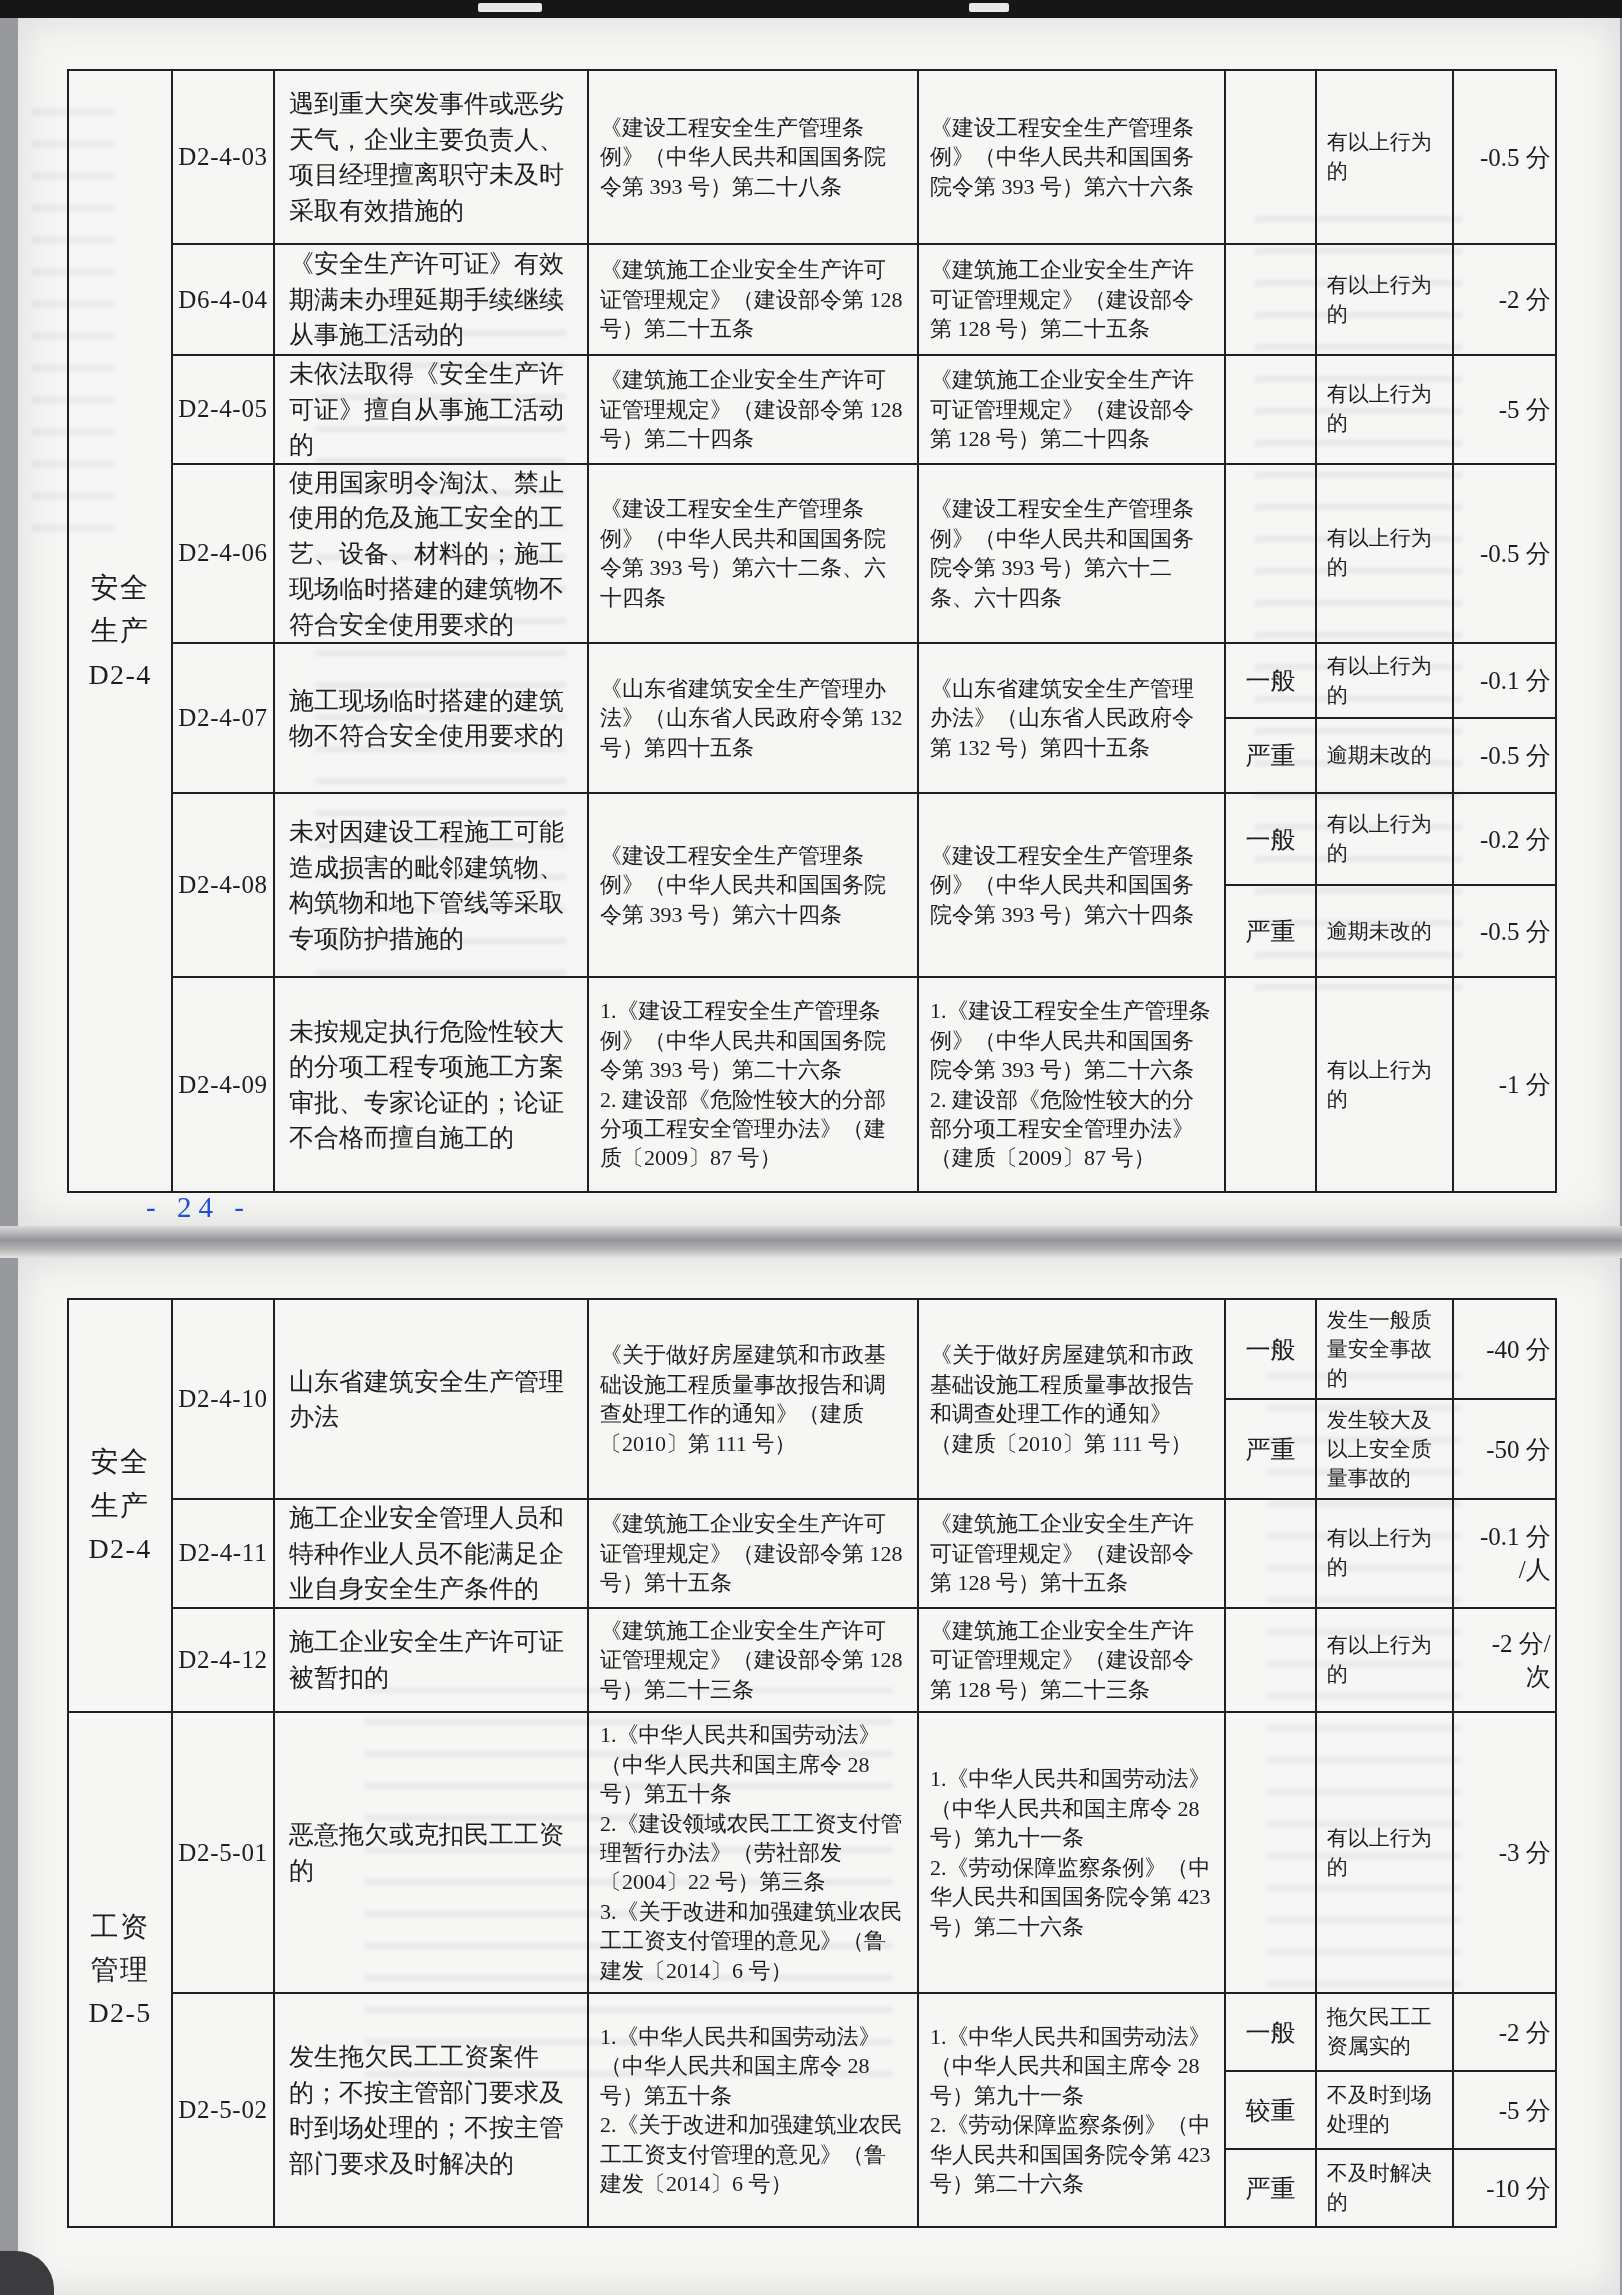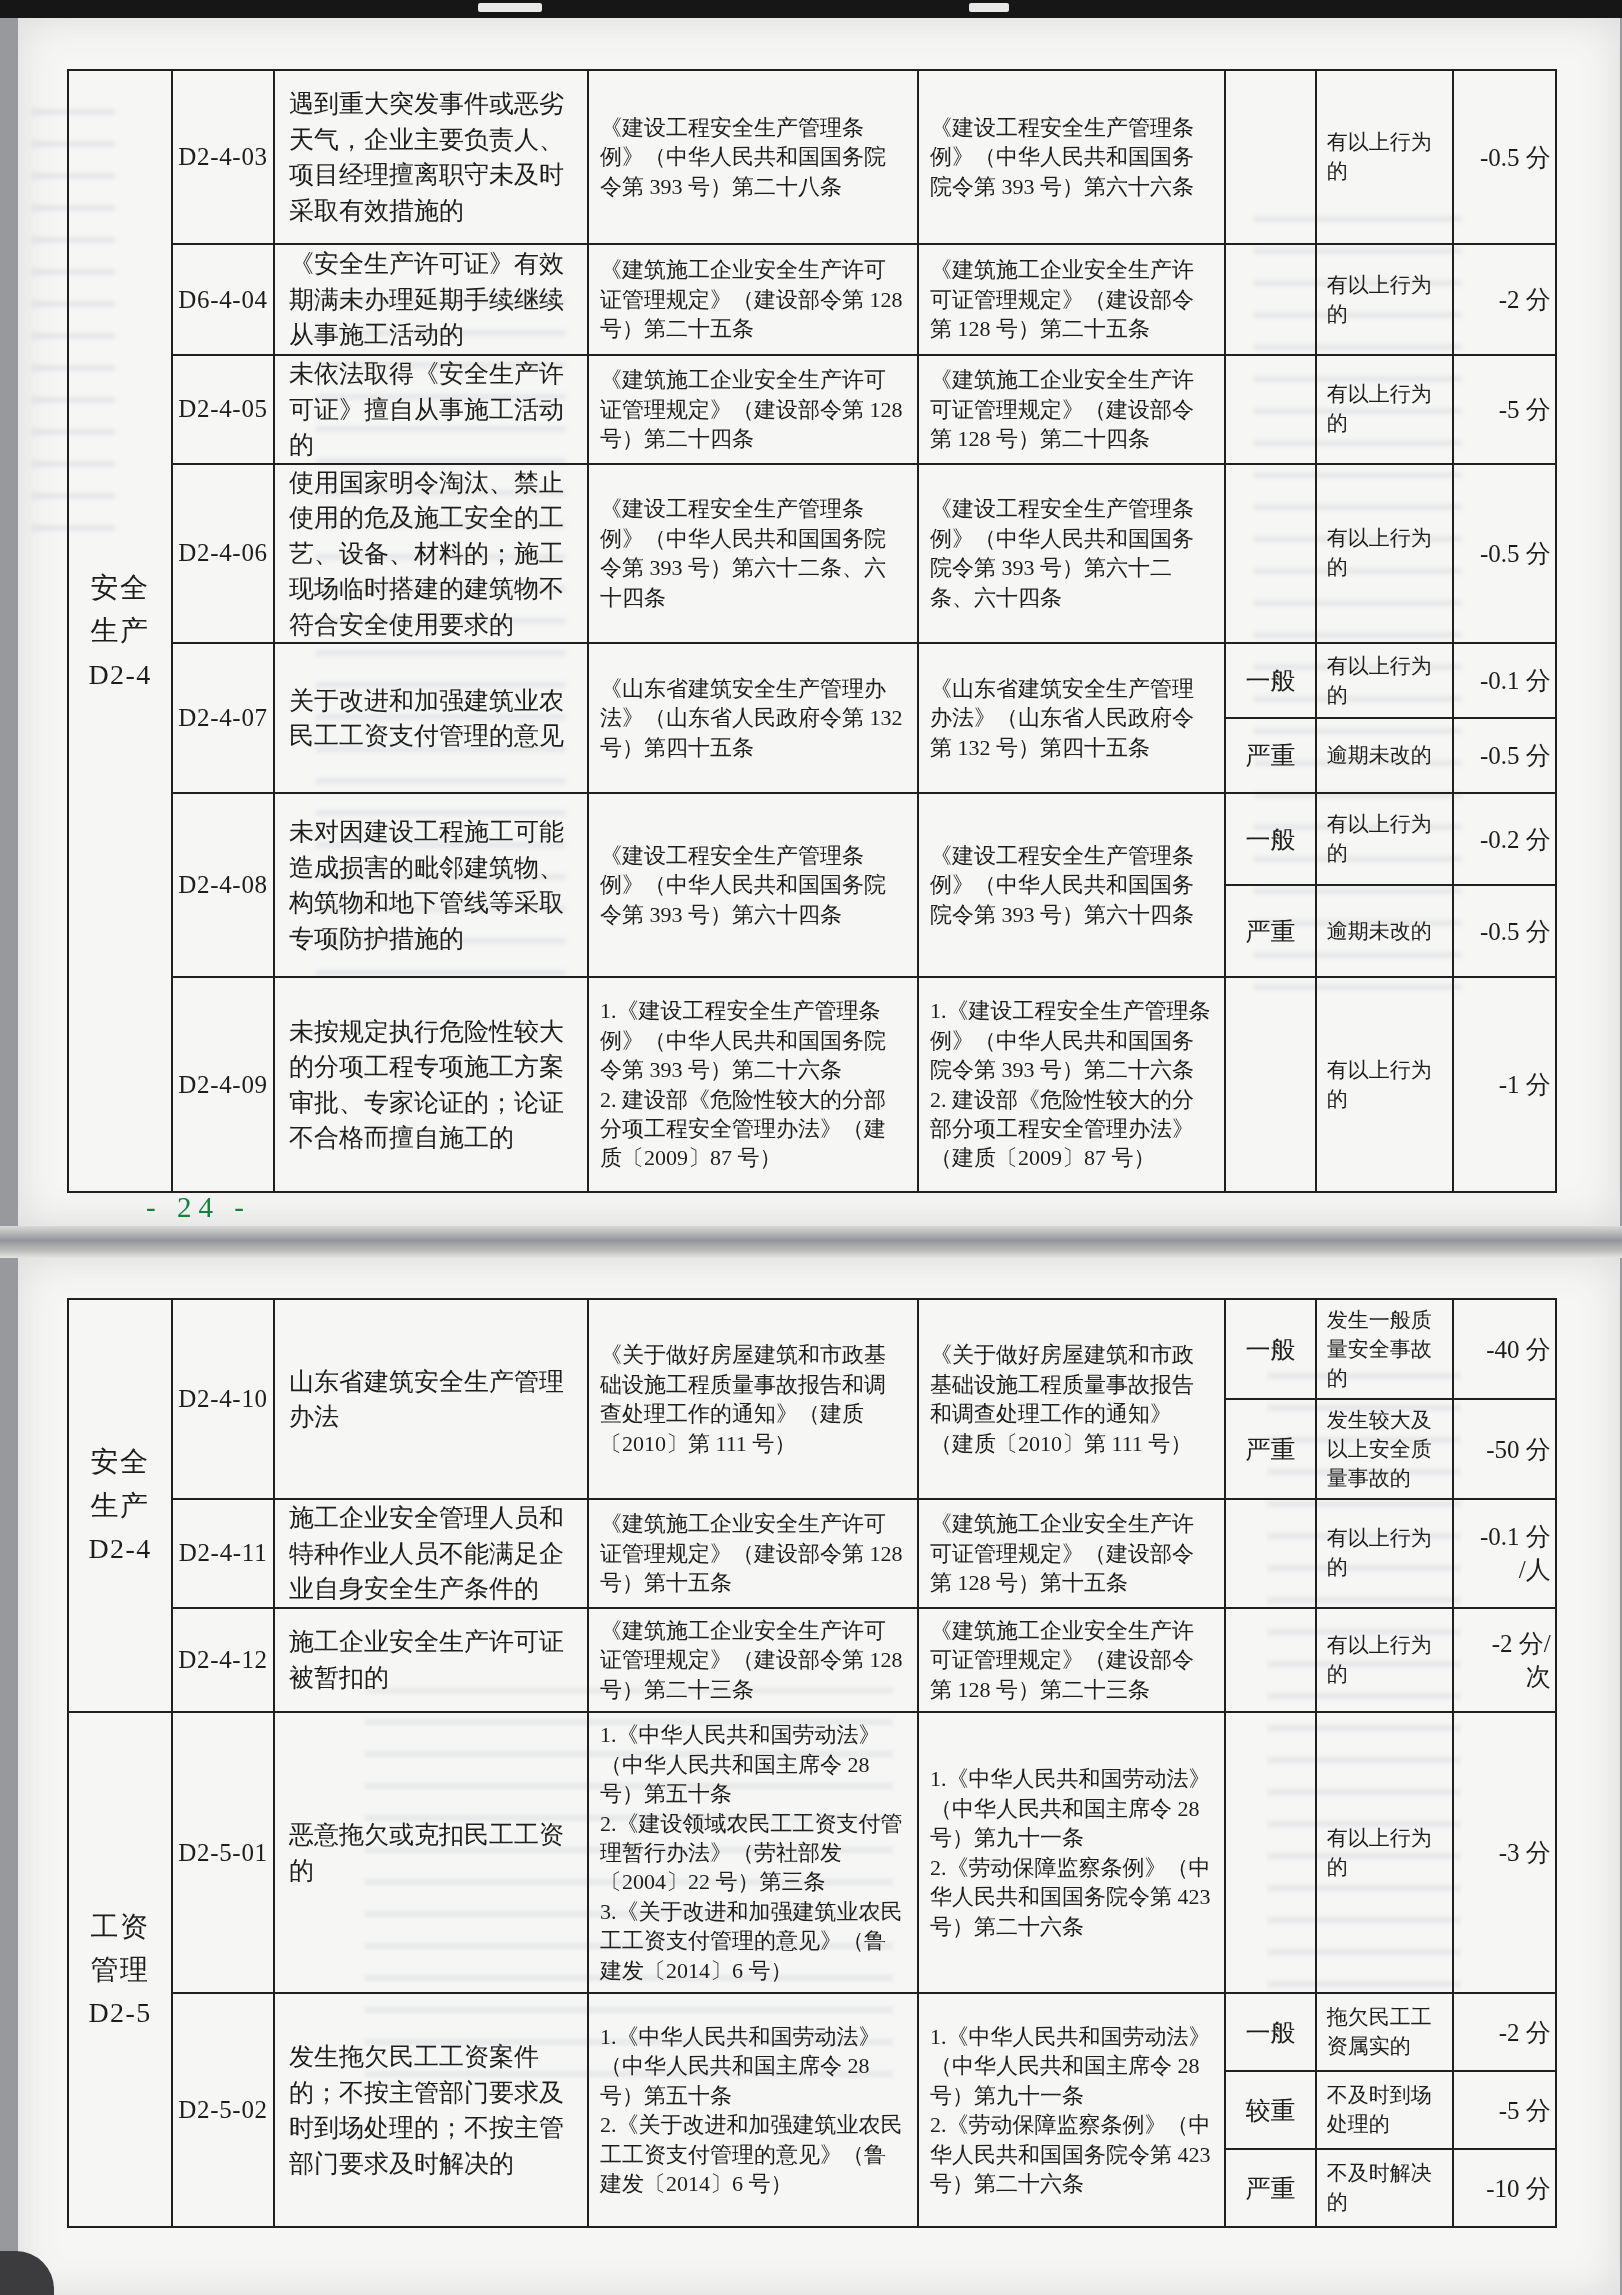--- a/index.html
+++ b/index.html
@@ -49,21 +49,21 @@
   }
   .cat{text-align:center;}
   .cat-text{font-size:28px;line-height:1.55;white-space:pre-line;letter-spacing:1.4px;}
   .code{font-size:25px;text-align:center;white-space:nowrap;letter-spacing:0.7px;padding:5.6px 2.8px;}
   .desc{font-size:25px;line-height:1.42;text-align:left;padding:0 14px;}
   .law{font-size:22px;line-height:1.34;text-align:left;white-space:pre-line;padding:7px 11px;}
   .sev{font-size:25px;text-align:center;padding:5.6px 4.2px;}
   .cond{font-size:21px;line-height:1.38;text-align:left;padding:5.6px 9.7px;}
   .score{font-size:25px;text-align:right;white-space:pre-line;padding:5.6px 4.2px;}
   .page-num{
-    position:absolute;font-size:29px;letter-spacing:7px;color:#15803d;
+    position:absolute;font-size:29px;letter-spacing:7px;color:#1d4ed8;
   }
   .pn-24{left:128px;top:1173px;}
   
   .ghost{
     position:absolute;
     background:repeating-linear-gradient(0deg,rgba(100,110,150,.10) 0 5.6px,rgba(100,110,150,0) 5.6px 32px);
     filter:blur(2.1px);
     pointer-events:none;
   }
 </style>
@@ -135,21 +135,21 @@
         <td class="desc">使用国家明令淘汰、禁止使用的危及施工安全的工艺、设备、材料的；施工现场临时搭建的建筑物不符合安全使用要求的</td>
         <td class="law">《建设工程安全生产管理条例》（中华人民共和国国务院令第 393 号）第六十二条、六十四条</td>
         <td class="law">《建设工程安全生产管理条例》（中华人民共和国国务院令第 393 号）第六十二条、六十四条</td>
         <td class="sev"></td>
         <td class="cond">有以上行为的</td>
         <td class="score">-0.5 分</td>
       </tr>
 
       <tr style="height:75px;">
         <td class="code" rowspan="2">D2-4-07</td>
-        <td class="desc" rowspan="2">关于改进和加强建筑业农民工工资支付管理的意见</td>
+        <td class="desc" rowspan="2">施工现场临时搭建的建筑物不符合安全使用要求的</td>
         <td class="law" rowspan="2">《山东省建筑安全生产管理办法》（山东省人民政府令第 132 号）第四十五条</td>
         <td class="law" rowspan="2">《山东省建筑安全生产管理办法》（山东省人民政府令第 132 号）第四十五条</td>
         <td class="sev">一般</td>
         <td class="cond">有以上行为的</td>
         <td class="score">-0.1 分</td>
       </tr>
 
       <tr style="height:75px;">
         <td class="sev">严重</td>
         <td class="cond">逾期未改的</td>

